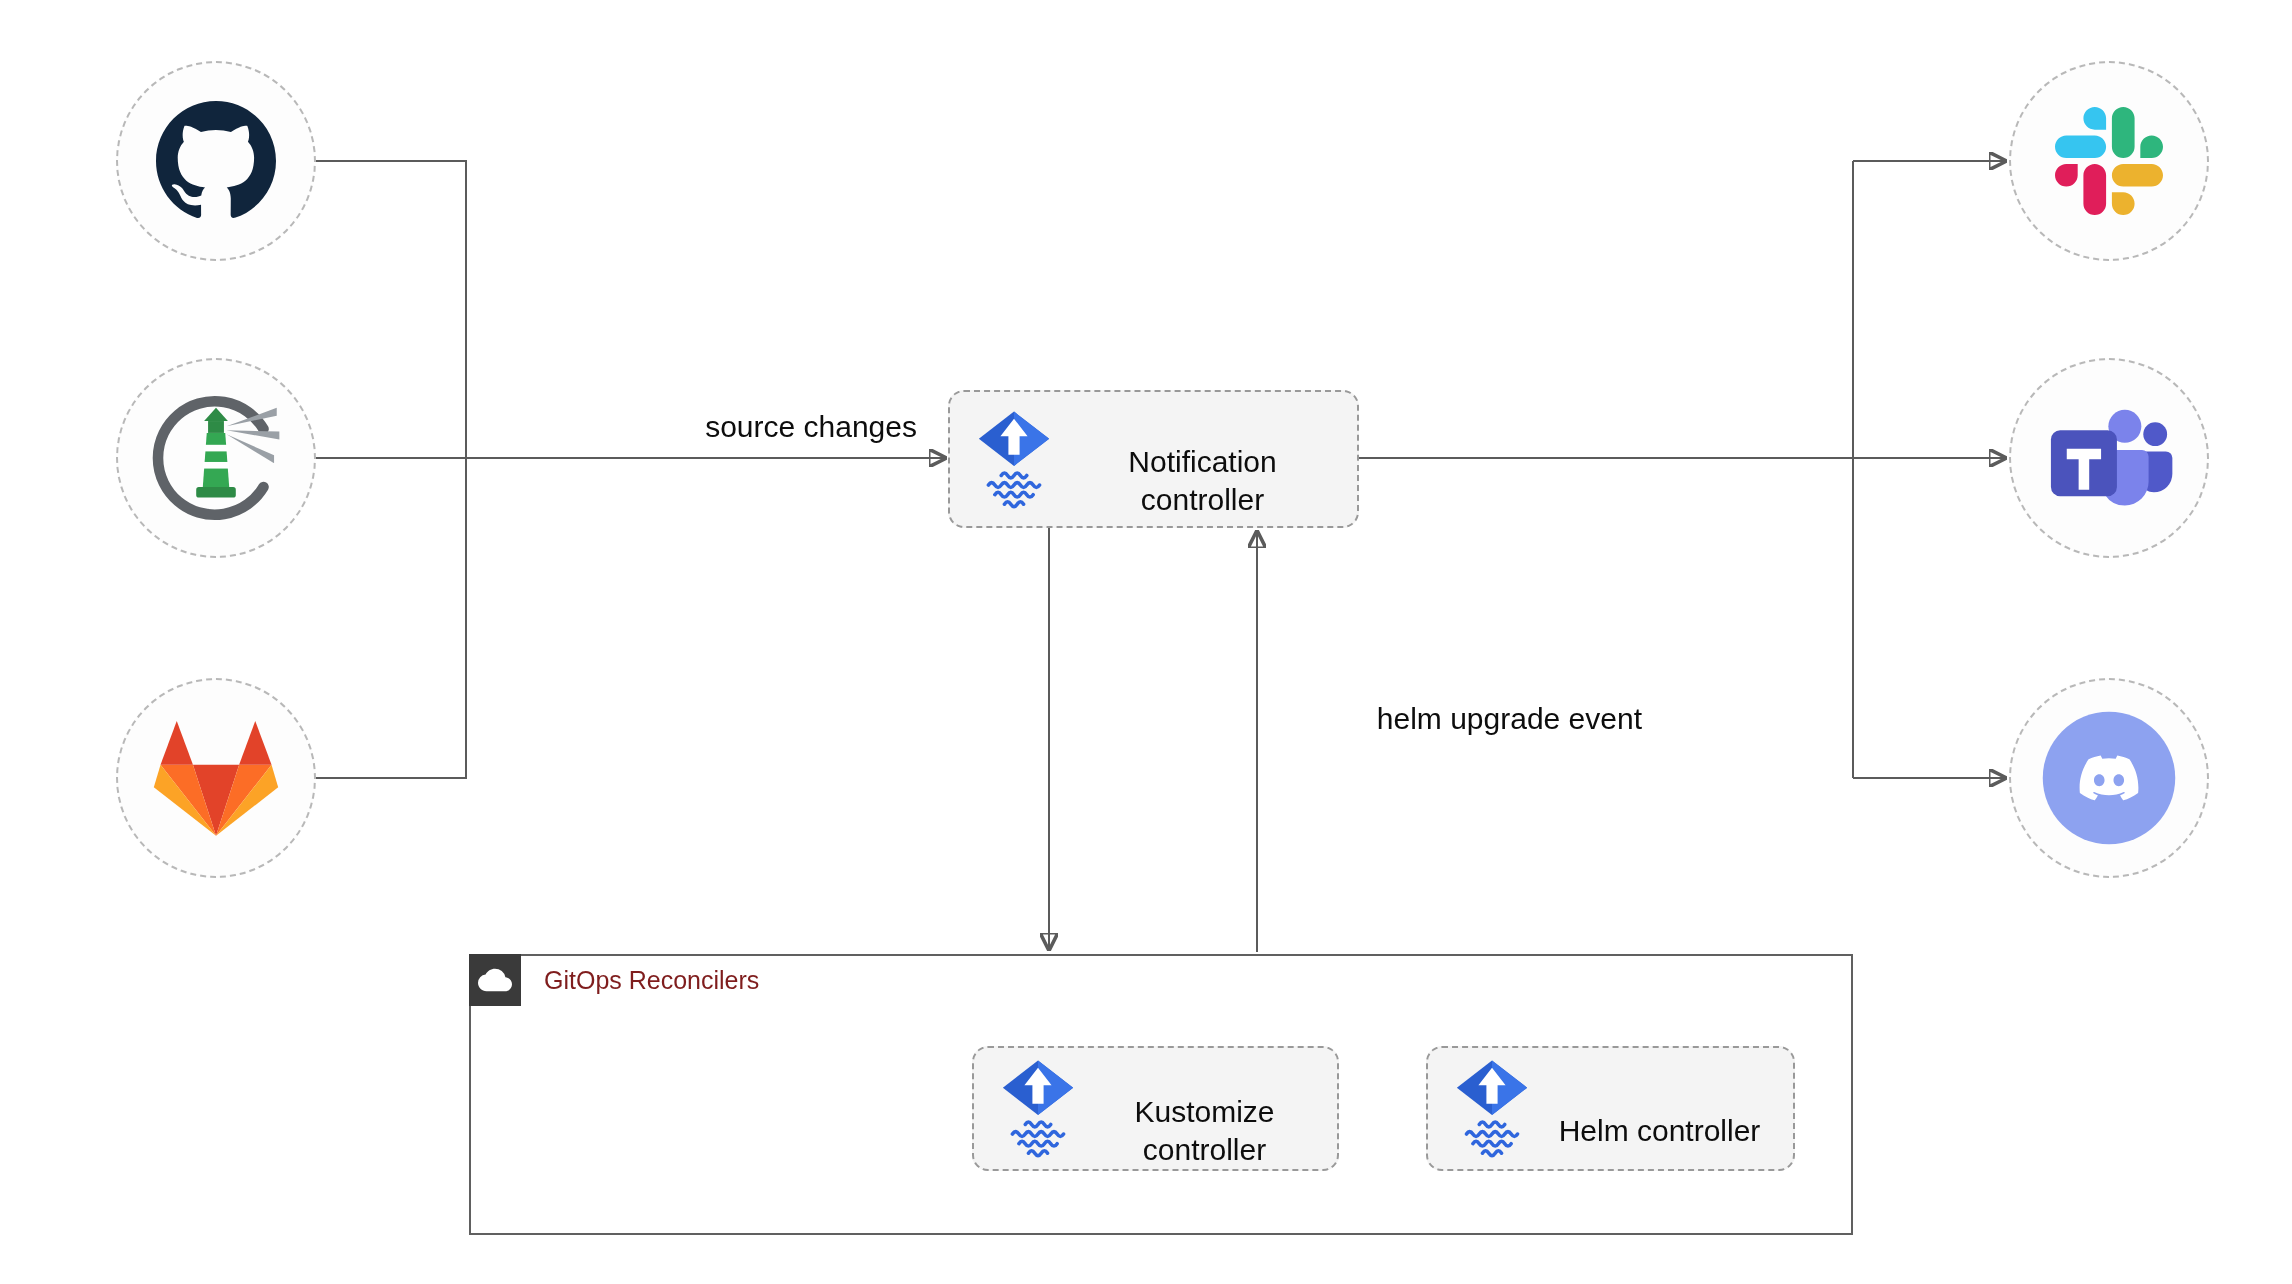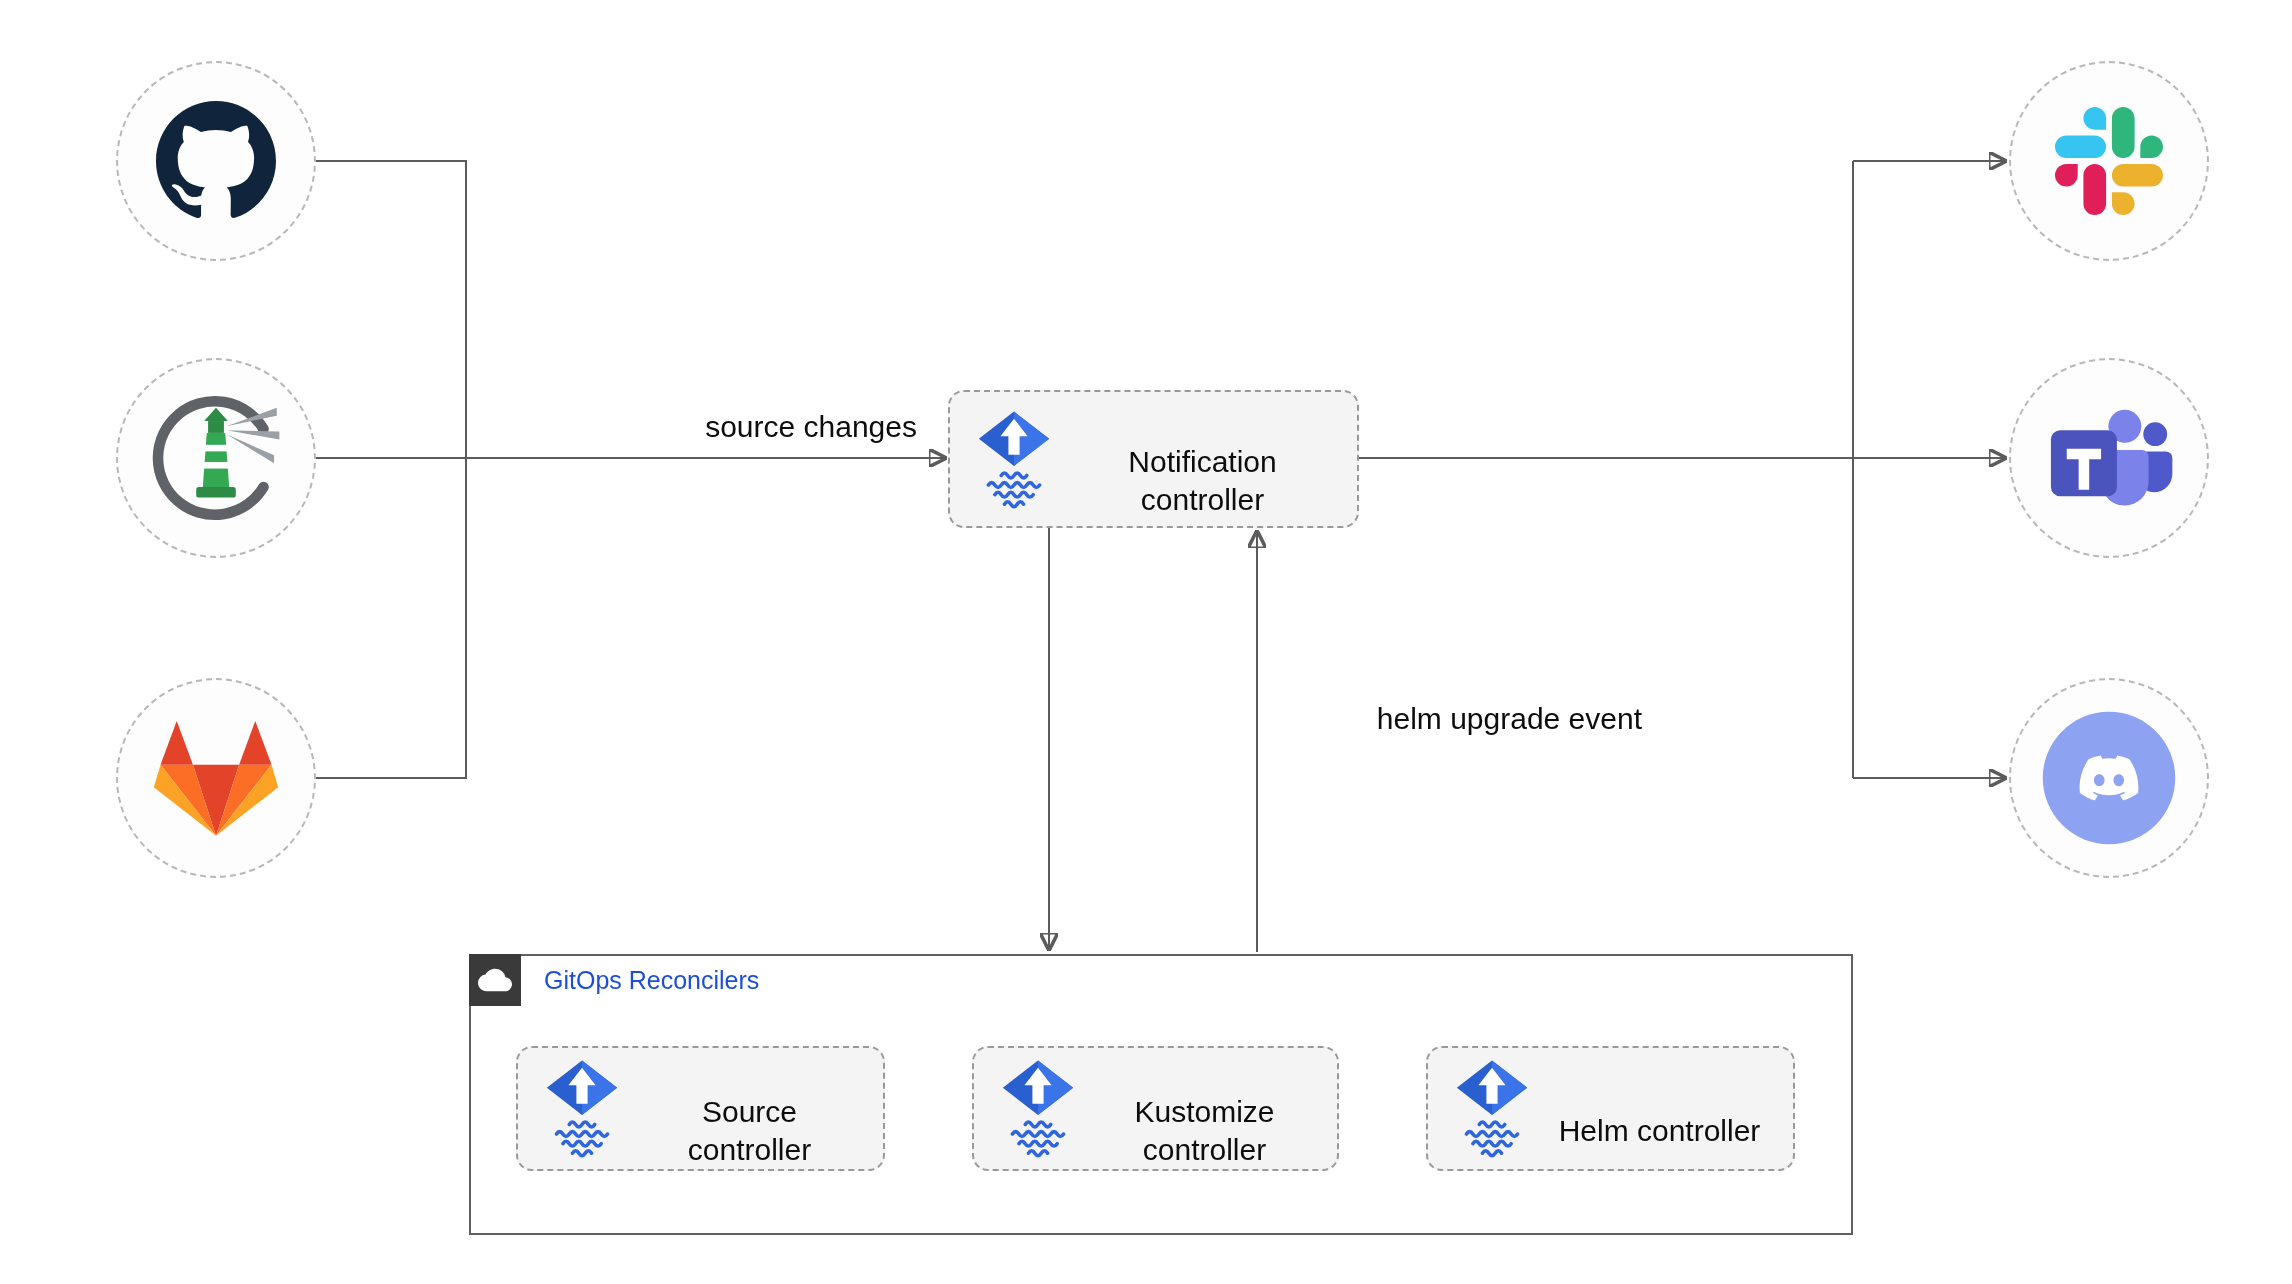--- a/index.html
+++ b/index.html
@@ -19,21 +19,21 @@
   .ctl-text { flex:1; display:flex; justify-content:center; }
   .ctl-label { max-width:205px; text-align:center; font-size:30px; line-height:38px; color:#0d0d0d;margin-top:44px; }
 
   .edge-label { position:absolute; width:420px; text-align:right; font-size:30px; color:#0d0d0d; }
 
   .group-box { position:absolute; left:469px; top:954px; width:1384px; height:281px;
                background:#ffffff; border:2px solid #606060; }
   .cloud-badge { position:absolute; left:469px; top:954px; width:52px; height:52px; background:#3a3a3a;
                  display:flex; align-items:center; justify-content:center; }
   .group-label { position:absolute; left:544px; top:954px; height:52px; line-height:52px;
-                 font-size:25px; color:#1d4ed8; }
+                 font-size:25px; color:#7f1d1d; }
 
   .hidden-defs { position:absolute; width:0; height:0; overflow:hidden; }
 </style>
 </head>
 <body>
 
 <svg class="hidden-defs" aria-hidden="true">
   <defs>
     <symbol id="sym-github" viewBox="0 0 24 24">
       <path fill="#10253c" d="M12 0C5.37 0 0 5.37 0 12c0 5.3 3.438 9.8 8.205 11.385.6.113.82-.258.82-.577 0-.285-.01-1.04-.015-2.04-3.338.724-4.042-1.61-4.042-1.61-.546-1.385-1.333-1.754-1.333-1.754-1.09-.745.083-.73.083-.73 1.205.085 1.838 1.236 1.838 1.236 1.07 1.835 2.81 1.305 3.495.998.108-.776.417-1.305.76-1.605-2.665-.3-5.466-1.332-5.466-5.93 0-1.31.465-2.38 1.235-3.22-.135-.303-.54-1.523.105-3.176 0 0 1.005-.322 3.3 1.23.96-.267 1.98-.399 3-.405 1.02.006 2.04.138 3 .405 2.28-1.552 3.285-1.23 3.285-1.23.645 1.653.24 2.873.12 3.176.765.84 1.23 1.91 1.23 3.22 0 4.61-2.805 5.625-5.475 5.92.42.36.81 1.096.81 2.22 0 1.606-.015 2.896-.015 3.286 0 .315.21.69.825.57C20.565 21.795 24 17.295 24 12c0-6.63-5.37-12-12-12z"></path>
@@ -168,28 +168,20 @@
   <div class="edge-label" style="left:1222px;top:702px">helm upgrade event</div>
 
   <div class="group-box"></div>
   <div class="cloud-badge">
     <svg width="34" height="34">
         <use href="#sym-cloud"></use>
       </svg>
   </div>
   <div class="group-label">GitOps Reconcilers</div>
 
-  <div class="ctl-box" style="left:516px;top:1046px;width:369px;height:125px">
-    <svg class="flux">
-        <use href="#sym-flux"></use>
-      </svg>
-    <div class="ctl-text">
-      <div class="ctl-label">Source controller</div>
-    </div>
-  </div>
   <div class="ctl-box" style="left:1426px;top:1046px;width:369px;height:125px">
     <svg class="flux">
         <use href="#sym-flux"></use>
       </svg>
     <div class="ctl-text">
       <div class="ctl-label">Helm controller</div>
     </div>
   </div>
   <div class="ctl-box" style="left:972px;top:1046px;width:367px;height:125px">
     <svg class="flux">

